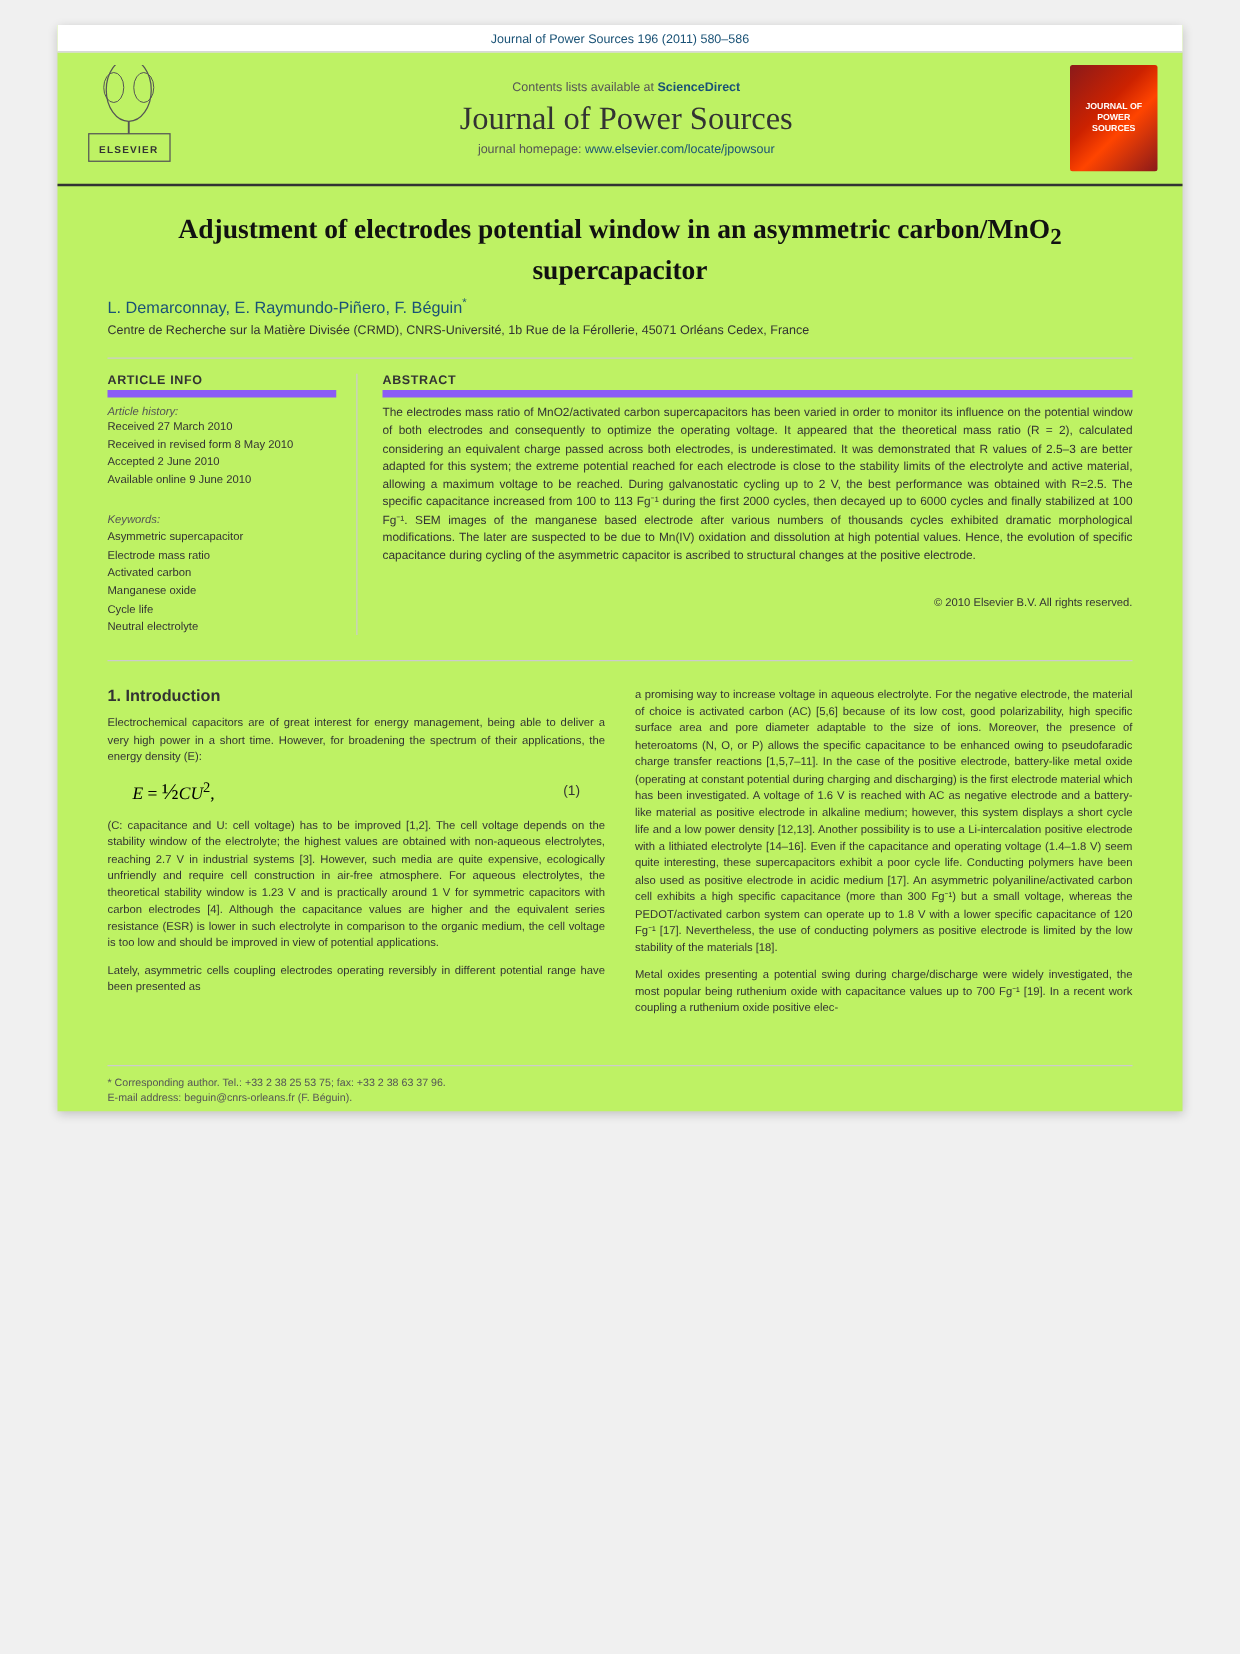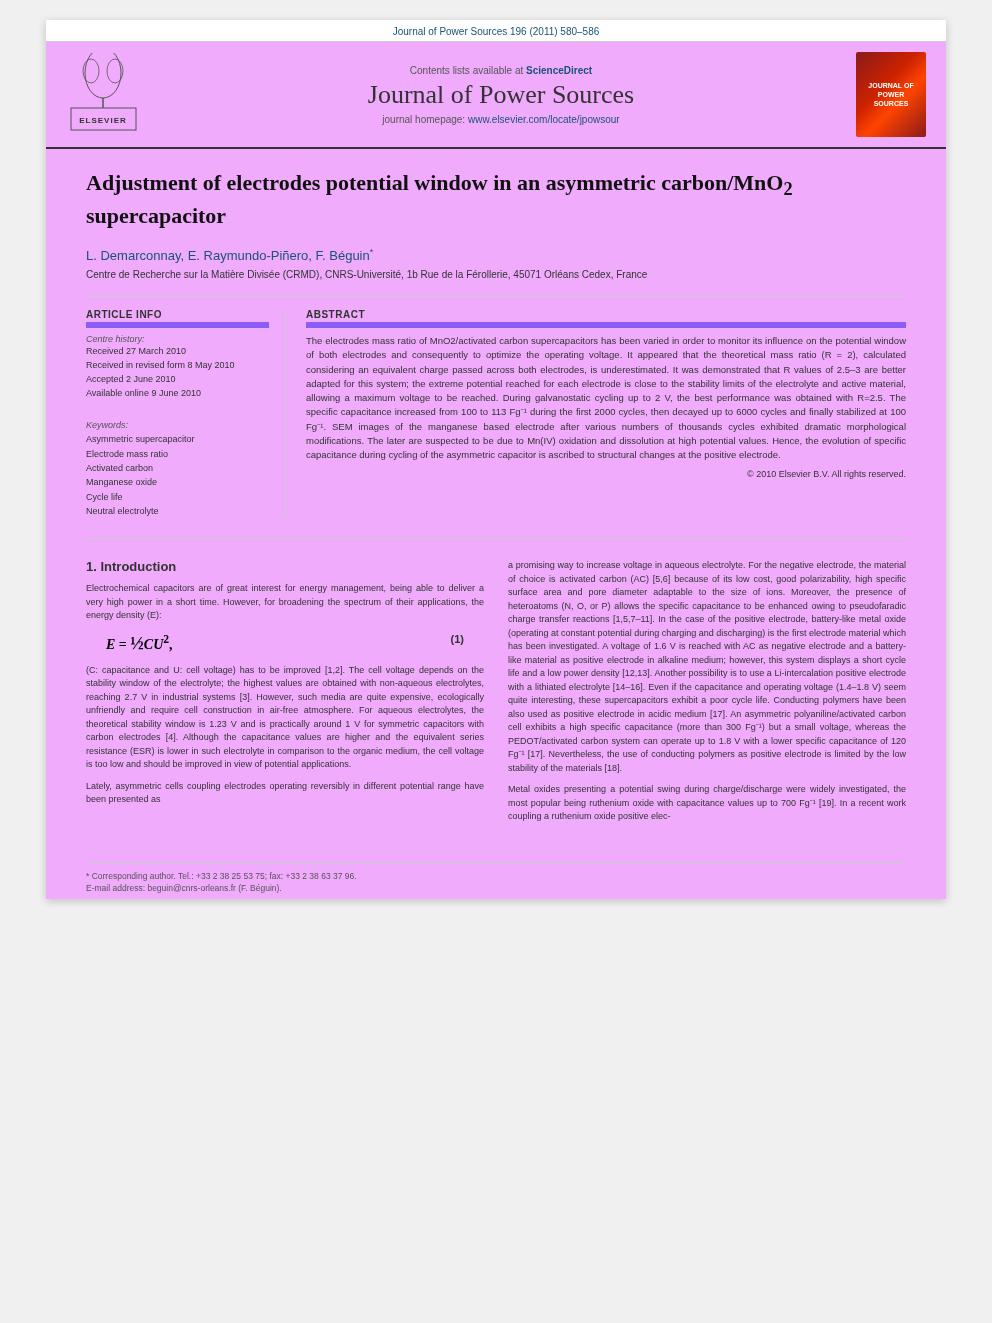--- a/index.html
+++ b/index.html
@@ -5,21 +5,21 @@
     * { margin: 0; padding: 0; box-sizing: border-box; }
     body {
       background: #f0f0f0;
       font-family: 'Times New Roman', Times, serif;
       display: flex;
       justify-content: center;
       padding: 20px 0;
     }
     .page {
       width: 900px;
-      background: #f0abfc;
+      background: #bef264;
       padding: 0;
       box-shadow: 0 2px 8px rgba(0,0,0,0.2);
     }
     
     .top-bar {
       background: #fff;
       text-align: center;
       padding: 6px 0 4px;
       border-bottom: 1px solid #ccc;
       font-size: 10px;
@@ -91,22 +91,23 @@
     .main-content {
       padding: 20px 40px 30px;
     }
 
     
     .article-title {
       font-size: 22px;
       font-family: 'Times New Roman', serif;
       color: #111;
       font-weight: bold;
-      margin-bottom: 16px;
+      margin-bottom: 6px;
       line-height: 1.3;
+      text-align: center;
     }
 
     
     .authors {
       font-size: 13px;
       color: #1a5276;
       margin-bottom: 6px;
       font-family: Arial, sans-serif;
     }
     .authors sup {
@@ -171,21 +172,21 @@
     .abstract-text {
       font-size: 9.5px;
       font-family: Arial, sans-serif;
       color: #333;
       line-height: 1.5;
       text-align: justify;
     }
     .abstract-text .copyright {
       text-align: right;
       display: block;
-      margin-top: 6px;
+      margin-top: 24px;
       font-size: 9px;
     }
 
     
     .divider {
       border: none;
       border-top: 1px solid #ccc;
       margin: 20px 0;
     }
 
@@ -208,24 +209,24 @@
       font-size: 9px;
       font-family: Arial, sans-serif;
       color: #333;
       line-height: 1.5;
       text-align: justify;
       margin-bottom: 8px;
     }
     
     .formula-block {
       display: flex;
+      align-items: center;
       margin: 10px 20px;
       font-size: 14px;
       font-family: 'Times New Roman', serif;
-      font-weight: bold;
     }
     .formula-eq {
       flex: 1;
     }
     .formula-num {
       font-size: 11px;
       font-family: Arial, sans-serif;
       color: #333;
     }
 
@@ -301,21 +302,21 @@
       <span>L. Demarconnay, E. Raymundo-Piñero, F. Béguin</span><sup>*</sup>
     </div>
 
     <div class="affiliation">Centre de Recherche sur la Matière Divisée (CRMD), CNRS-Université, 1b Rue de la Férollerie, 45071 Orléans Cedex, France</div>
 
     <div class="two-col">
 
       <div class="left-col">
         <div class="section-heading">ARTICLE INFO</div>
 
-        <div class="info-label">Centre history:</div>
+        <div class="info-label">Article history:</div>
         <div class="info-value">Received 27 March 2010</div>
         <div class="info-value">Received in revised form 8 May 2010</div>
         <div class="info-value">Accepted 2 June 2010</div>
         <div class="info-value">Available online 9 June 2010</div>
 
         <br>
         <div class="info-label">Keywords:</div>
         <div class="keywords-list">
           <div>Asymmetric supercapacitor</div>
           <div>Electrode mass ratio</div>

